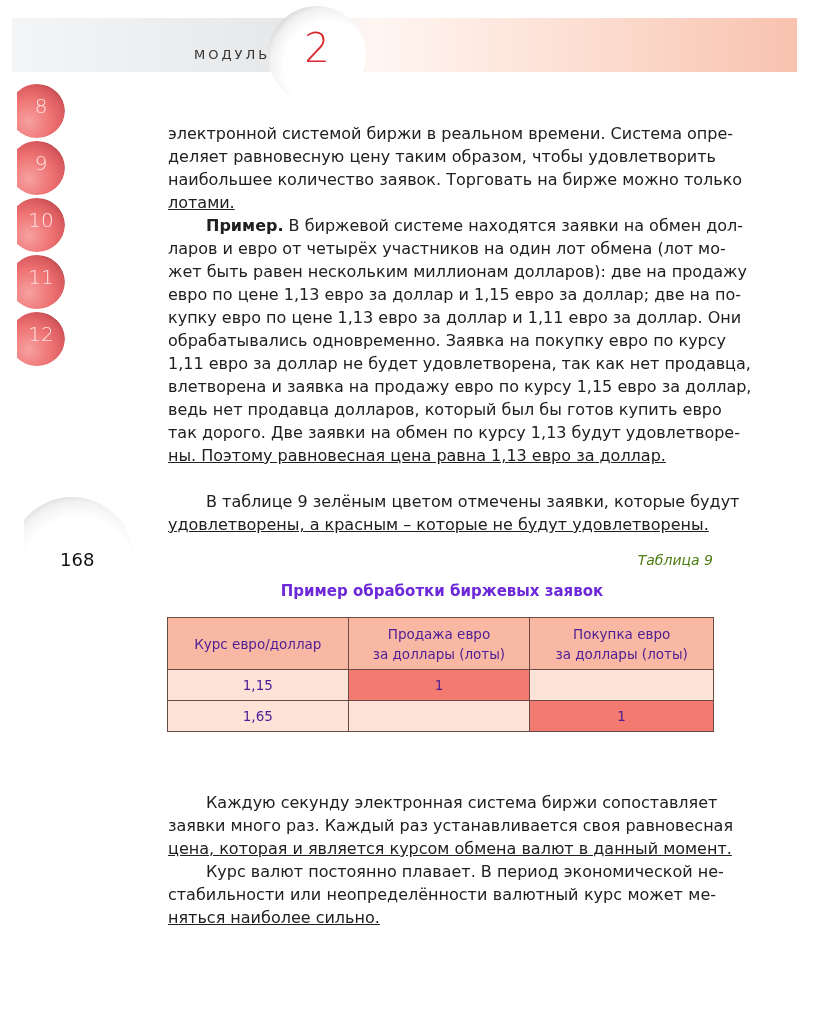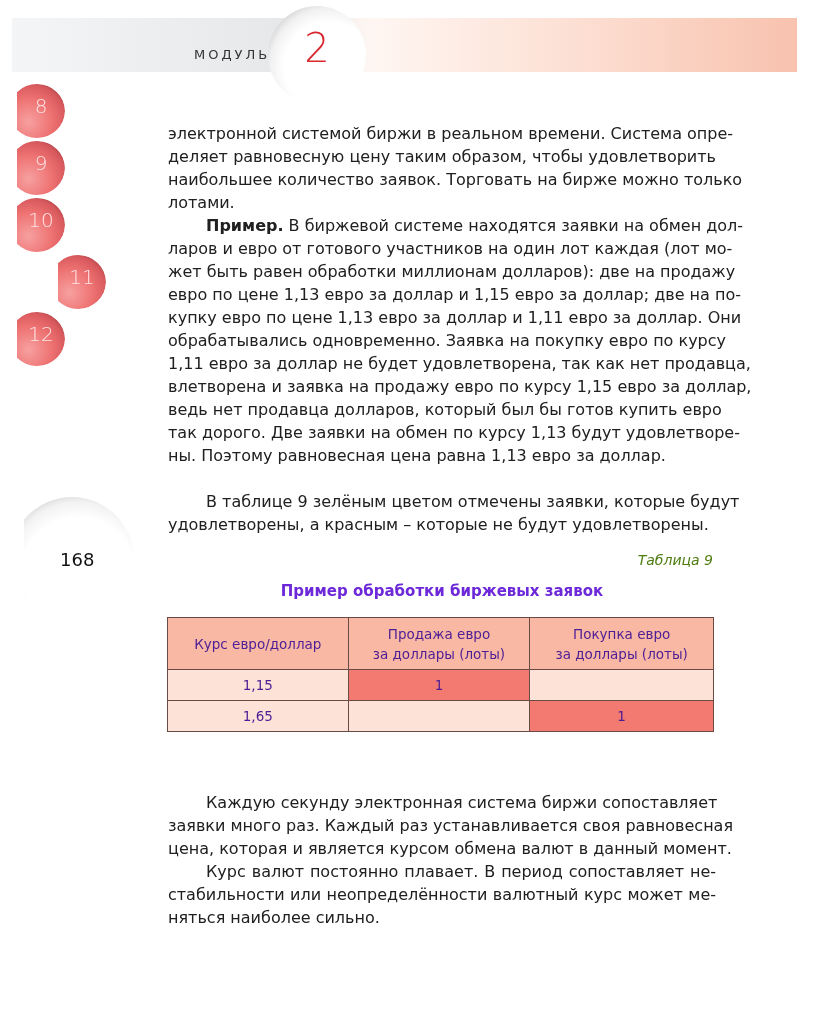--- a/index.html
+++ b/index.html
@@ -26,21 +26,21 @@
   
   .page-circle { position: absolute; left: 24px; top: 497px; width: 110px; height: 122px; overflow: hidden; }
   .page-circle-inner { position: absolute; left: -14px; top: 0; width: 124px; height: 124px; border-radius: 50%;
     background: radial-gradient(circle at 55% 62%, #ffffff 0%, #ffffff 55%, #f2f2f2 70%, #c7c7c7 85%, #6a6a6a 100%); }
   .page-num { position: absolute; left: 36px; top: 52px; font-size: 18px; color: #111; }
 
   
   .text-block { position: absolute; left: 168px; width: 548px; font-size: 16px; line-height: 23px;
     text-align: justify; color: #202020; }
   .line { display: block; text-align: justify; text-align-last: justify; white-space: nowrap; }
-  .line.last { text-align-last: left; }
+  .line.last { text-align-last: left; text-decoration: underline; }
 
   .table-caption { position: absolute; right: 103px; top: 552px; font-style: italic; font-size: 14px; color: #4d7c0f; }
   .table-title { position: absolute; left: 168px; width: 548px; top: 582px; text-align: center; font-weight: bold;
     font-size: 15px; color: #6d28d9; }
 
   table.orders { position: absolute; left: 167px; top: 617px; width: 547px; border-collapse: collapse; font-size: 13.5px; color: #4c1d95; }
   table.orders td, table.orders th { border: 1px solid #6a4a44; text-align: center; padding: 0; }
   table.orders th { background: #f9b8a3; font-weight: normal; height: 51px; line-height: 20px; }
   table.orders td { height: 30px; background: #fde3d7; }
   table.orders td.red { background: #f27a70; }
@@ -60,21 +60,21 @@
   <div class="tab-num">8</div>
 </div>
 <div class="tab" style="top:141px;">
   <div class="tab-inner"></div>
   <div class="tab-num">9</div>
 </div>
 <div class="tab" style="top:198px;">
   <div class="tab-inner"></div>
   <div class="tab-num">10</div>
 </div>
-<div class="tab" style="top:255px;margin-left:41px;">
+<div class="tab" style="top:255px;">
   <div class="tab-inner"></div>
   <div class="tab-num">11</div>
 </div>
 <div class="tab" style="top:312px;">
   <div class="tab-inner"></div>
   <div class="tab-num">12</div>
 </div>
 
 <div class="page-circle">
   <div class="page-circle-inner"></div>
@@ -83,22 +83,22 @@
 
 <div class="text-block" style="top:122px;">
   <span class="line">электронной системой биржи в реальном времени. Система опре-</span>
   <span class="line">деляет равновесную цену таким образом, чтобы удовлетворить</span>
   <span class="line">наибольшее количество заявок. Торговать на бирже можно только</span>
   <span class="line last">лотами.</span>
 </div>
 
 <div class="text-block" style="top:214px;">
   <span class="line" style="padding-left:38px;"><b>Пример.</b><span> В биржевой системе находятся заявки на обмен дол-</span></span>
-  <span class="line">ларов и евро от готового участников на один лот каждая (лот мо-</span>
-  <span class="line">жет быть равен обработки миллионам долларов): две на продажу</span>
+  <span class="line">ларов и евро от четырёх участников на один лот обмена (лот мо-</span>
+  <span class="line">жет быть равен нескольким миллионам долларов): две на продажу</span>
   <span class="line">евро по цене 1,13 евро за доллар и 1,15 евро за доллар; две на по-</span>
   <span class="line">купку евро по цене 1,13 евро за доллар и 1,11 евро за доллар. Они</span>
   <span class="line">обрабатывались одновременно. Заявка на покупку евро по курсу</span>
   <span class="line">1,11 евро за доллар не будет удовлетворена, так как нет продавца,</span>
   <span class="line">влетворена и заявка на продажу евро по курсу 1,15 евро за доллар,</span>
   <span class="line">ведь нет продавца долларов, который был бы готов купить евро</span>
   <span class="line">так дорого. Две заявки на обмен по курсу 1,13 будут удовлетворе-</span>
   <span class="line last">ны. Поэтому равновесная цена равна 1,13 евро за доллар.</span>
 </div>
 
@@ -135,16 +135,16 @@
 </tbody>
   </table>
 
 <div class="text-block" style="top:791px;">
   <span class="line" style="padding-left:38px;">Каждую секунду электронная система биржи сопоставляет</span>
   <span class="line">заявки много раз. Каждый раз устанавливается своя равновесная</span>
   <span class="line last">цена, которая и является курсом обмена валют в данный момент.</span>
 </div>
 
 <div class="text-block" style="top:860px;">
-  <span class="line" style="padding-left:38px;">Курс валют постоянно плавает. В период сопоставляет не-</span>
+  <span class="line" style="padding-left:38px;">Курс валют постоянно плавает. В период экономической не-</span>
   <span class="line">стабильности или неопределённости валютный курс может ме-</span>
   <span class="line last">няться наиболее сильно.</span>
 </div>
 
 </body></html>

